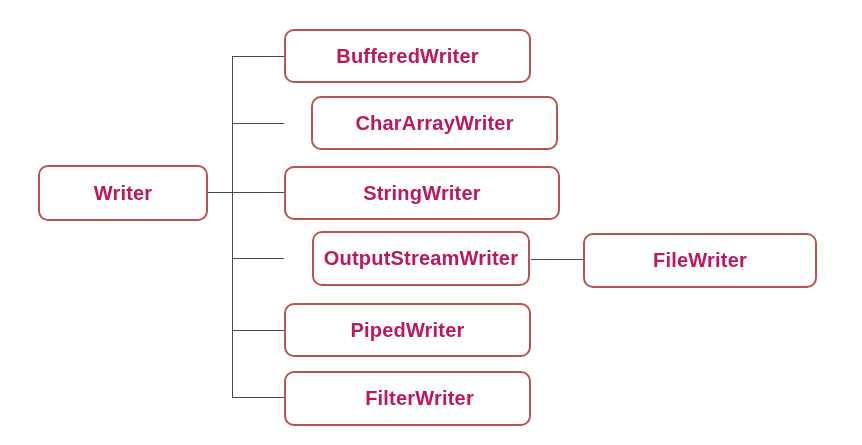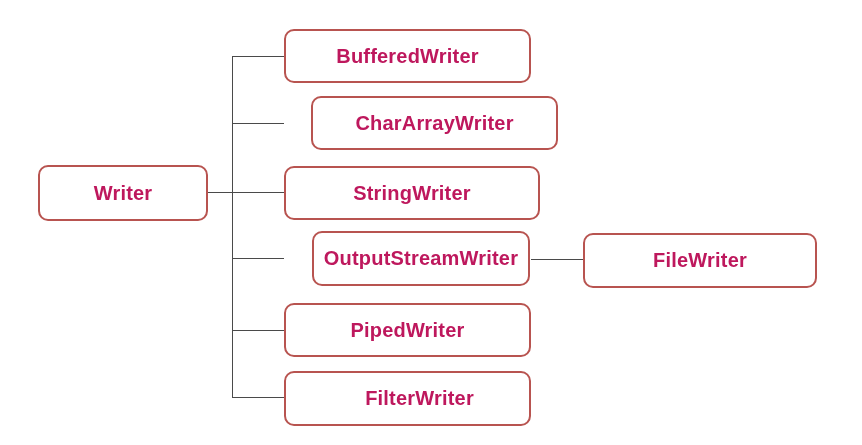--- a/index.html
+++ b/index.html
@@ -51,21 +51,21 @@
   <div class="line h" style="left:232px; top:330px; width:52px;"></div>
   <div class="line h" style="left:232px; top:397px; width:52px;"></div>
   <div class="line h" style="left:531px; top:259px; width:52px;"></div>
 
   <div class="node" style="left:38px; top:165px; width:170px; height:56px;">Writer</div>
 
   <div class="node" style="left:284px; top:29px; width:247px; height:54px;">BufferedWriter</div>
 
   <div class="node" style="left:284px; top:96px; width:247px; height:54px;margin-left:27px;">CharArrayWriter</div>
 
-  <div class="node" style="left:284px; top:166px; width:256px; height:54px;">StringWriter</div>
+  <div class="node" style="left:284px; top:166px; width:276px; height:54px;">StringWriter</div>
 
   <div class="node" style="left:284px; top:231px; width:218px; height:55px;margin-left:28px;">OutputStreamWriter</div>
 
   <div class="node" style="left:284px; top:303px; width:247px; height:54px;">PipedWriter</div>
 
   <div class="node" style="left:284px; top:371px; width:247px; height:55px;padding-left:24px;">FilterWriter</div>
 
   <div class="node" style="left:583px; top:233px; width:234px; height:55px;text-align:center;">FileWriter</div>
 
 </div>

